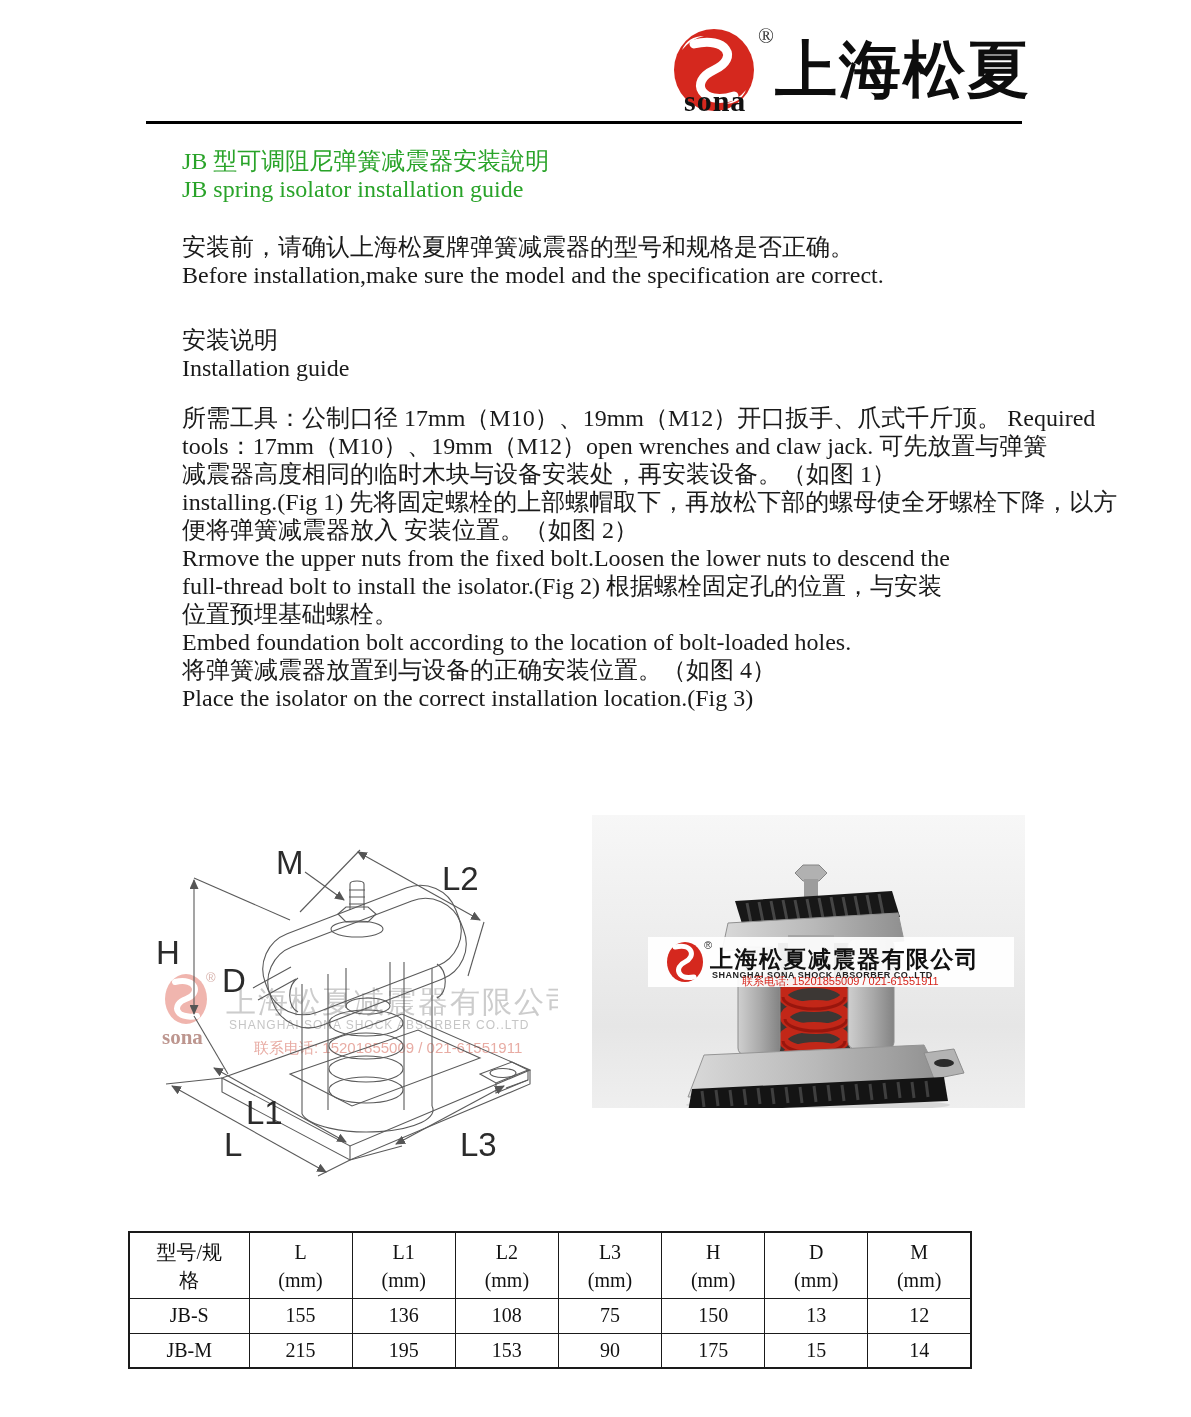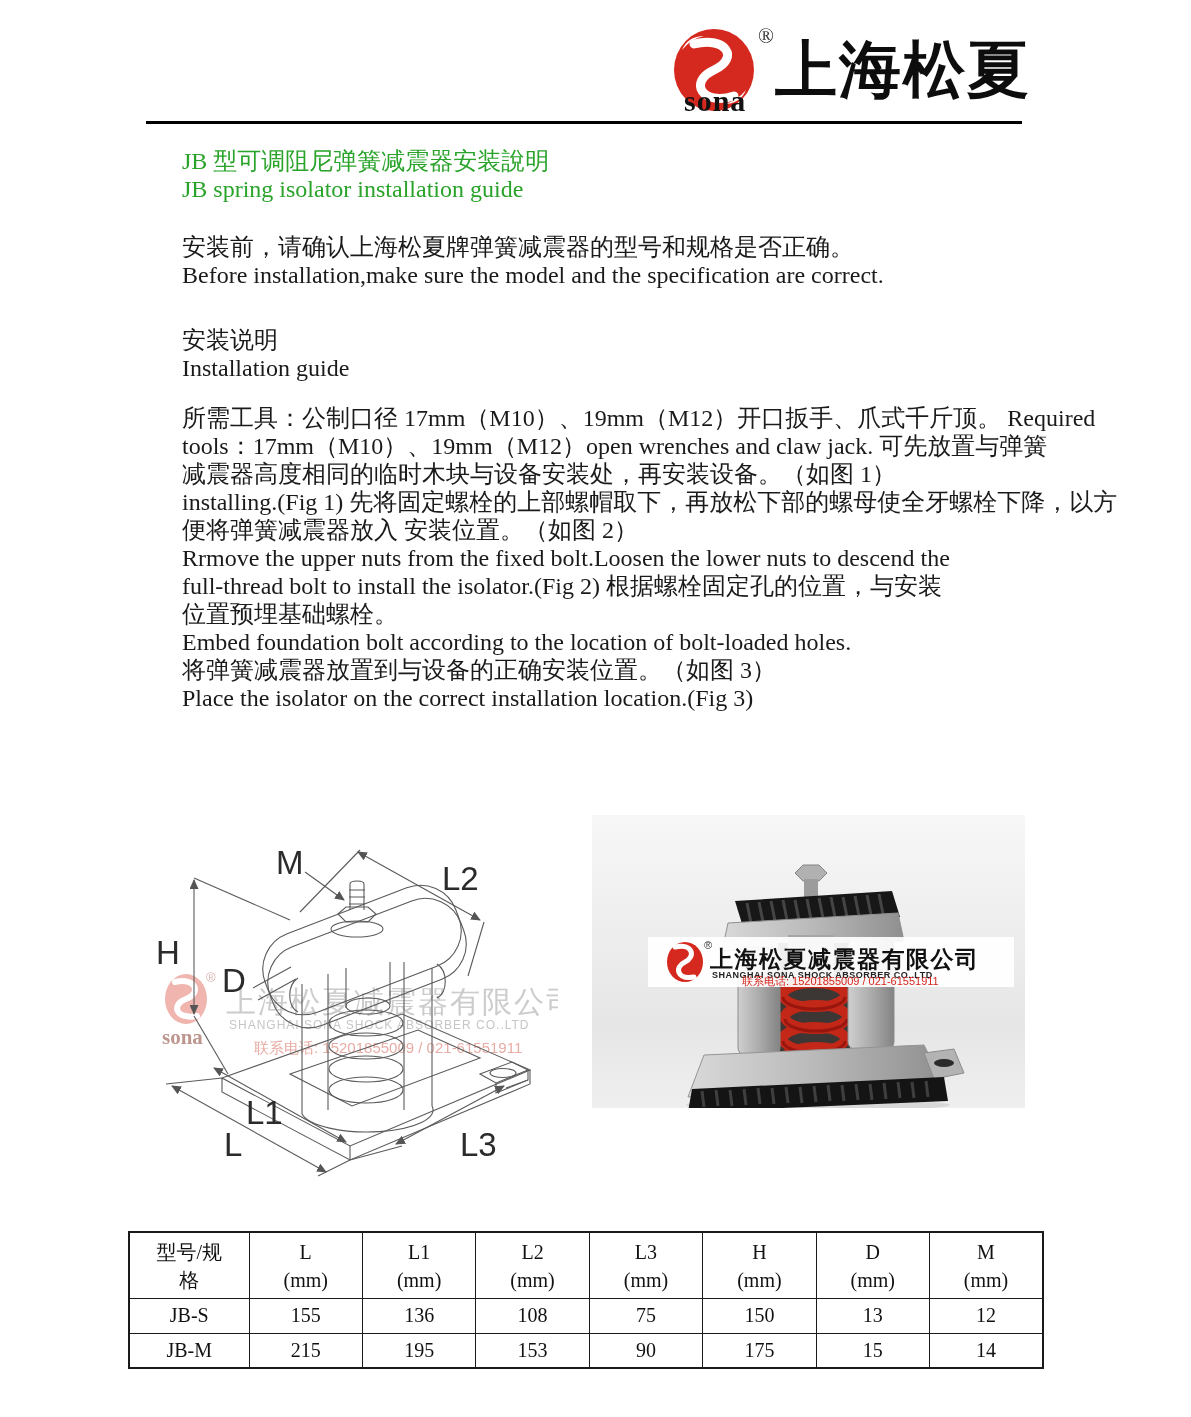--- a/index.html
+++ b/index.html
@@ -20,21 +20,21 @@
   
   .tline { white-space:pre; font-size:24px; line-height:28px;margin-left:39px; }
   #title-block { position:absolute; left:143px; top:147px; color:#29a329; }
   #intro-block { position:absolute; left:143px; top:233px; }
   #section-block { position:absolute; left:143px; top:326px; }
   #body-block { position:absolute; left:143px; top:404px; width:900px; }
   
   #fig-diagram { position:absolute; left:150px; top:816px; }
   #fig-photo   { position:absolute; left:592px; top:815px; }
   
-  #spec-table { position:absolute; left:128px; top:1231px; width:916px;
+  #spec-table { position:absolute; left:128px; top:1231px; width:844px;
                 border-collapse:collapse; table-layout:fixed; text-align:center;
                 font-size:20px; color:#111; }
   #spec-table th, #spec-table td { border:1px solid #1a1a1a; font-weight:normal; }
   #spec-table { border:2px solid #1a1a1a; }
   #spec-table thead th { height:66px; vertical-align:middle; }
   #spec-table tbody td { height:35px; }
   .th-l1 { display:block; line-height:30px; }
   .th-l2 { display:block; line-height:26px; }
   svg text { font-family:"Liberation Sans","DejaVu Sans",sans-serif; }
   svg text.serifish { font-family:"Liberation Serif","DejaVu Serif",serif; }
@@ -75,21 +75,21 @@
   <div id="body-block">
     <div class="tline">所需工具：公制口径 17mm（M10）、19mm（M12）开口扳手、爪式千斤顶。 Required</div>
     <div class="tline">tools：17mm（M10）、19mm（M12）open wrenches and claw jack. 可先放置与弹簧</div>
     <div class="tline">减震器高度相同的临时木块与设备安装处，再安装设备。（如图 1）</div>
     <div class="tline">installing.(Fig 1) 先将固定螺栓的上部螺帽取下，再放松下部的螺母使全牙螺栓下降，以方</div>
     <div class="tline">便将弹簧减震器放入 安装位置。（如图 2）</div>
     <div class="tline">Rrmove the upper nuts from the fixed bolt.Loosen the lower nuts to descend the</div>
     <div class="tline">full-thread bolt to install the isolator.(Fig 2) 根据螺栓固定孔的位置，与安装</div>
     <div class="tline">位置预埋基础螺栓。</div>
     <div class="tline">Embed foundation bolt according to the location of bolt-loaded holes.</div>
-    <div class="tline">将弹簧减震器放置到与设备的正确安装位置。（如图 3）</div>
+    <div class="tline">将弹簧减震器放置到与设备的正确安装位置。（如图 4）</div>
     <div class="tline">Place the isolator on the correct installation location.(Fig 3)</div>
   </div>
 
   <svg id="fig-diagram" width="408" height="384" viewBox="0 0 408 384">
     <defs>
       <marker id="ar" markerWidth="11" markerHeight="9" refX="9" refY="4.5" orient="auto-start-reverse" markerUnits="userSpaceOnUse">
         <path d="M0,0 L10,4.5 L0,9 z" fill="#555"></path>
       </marker>
     </defs>
 

